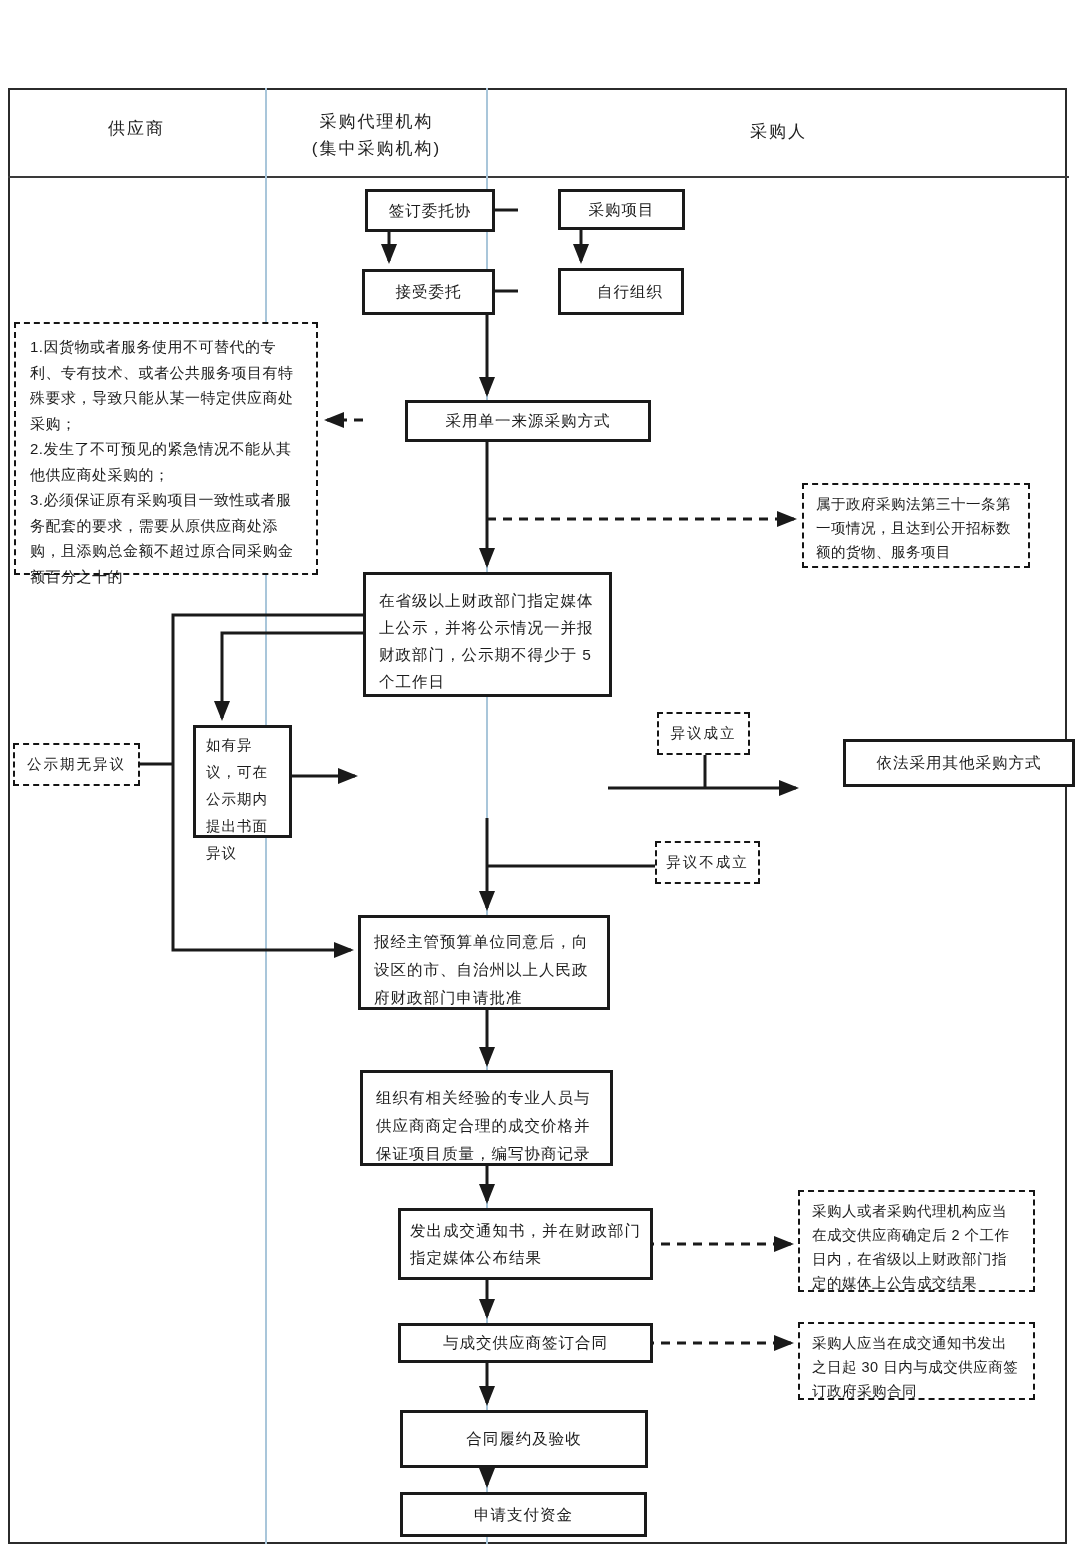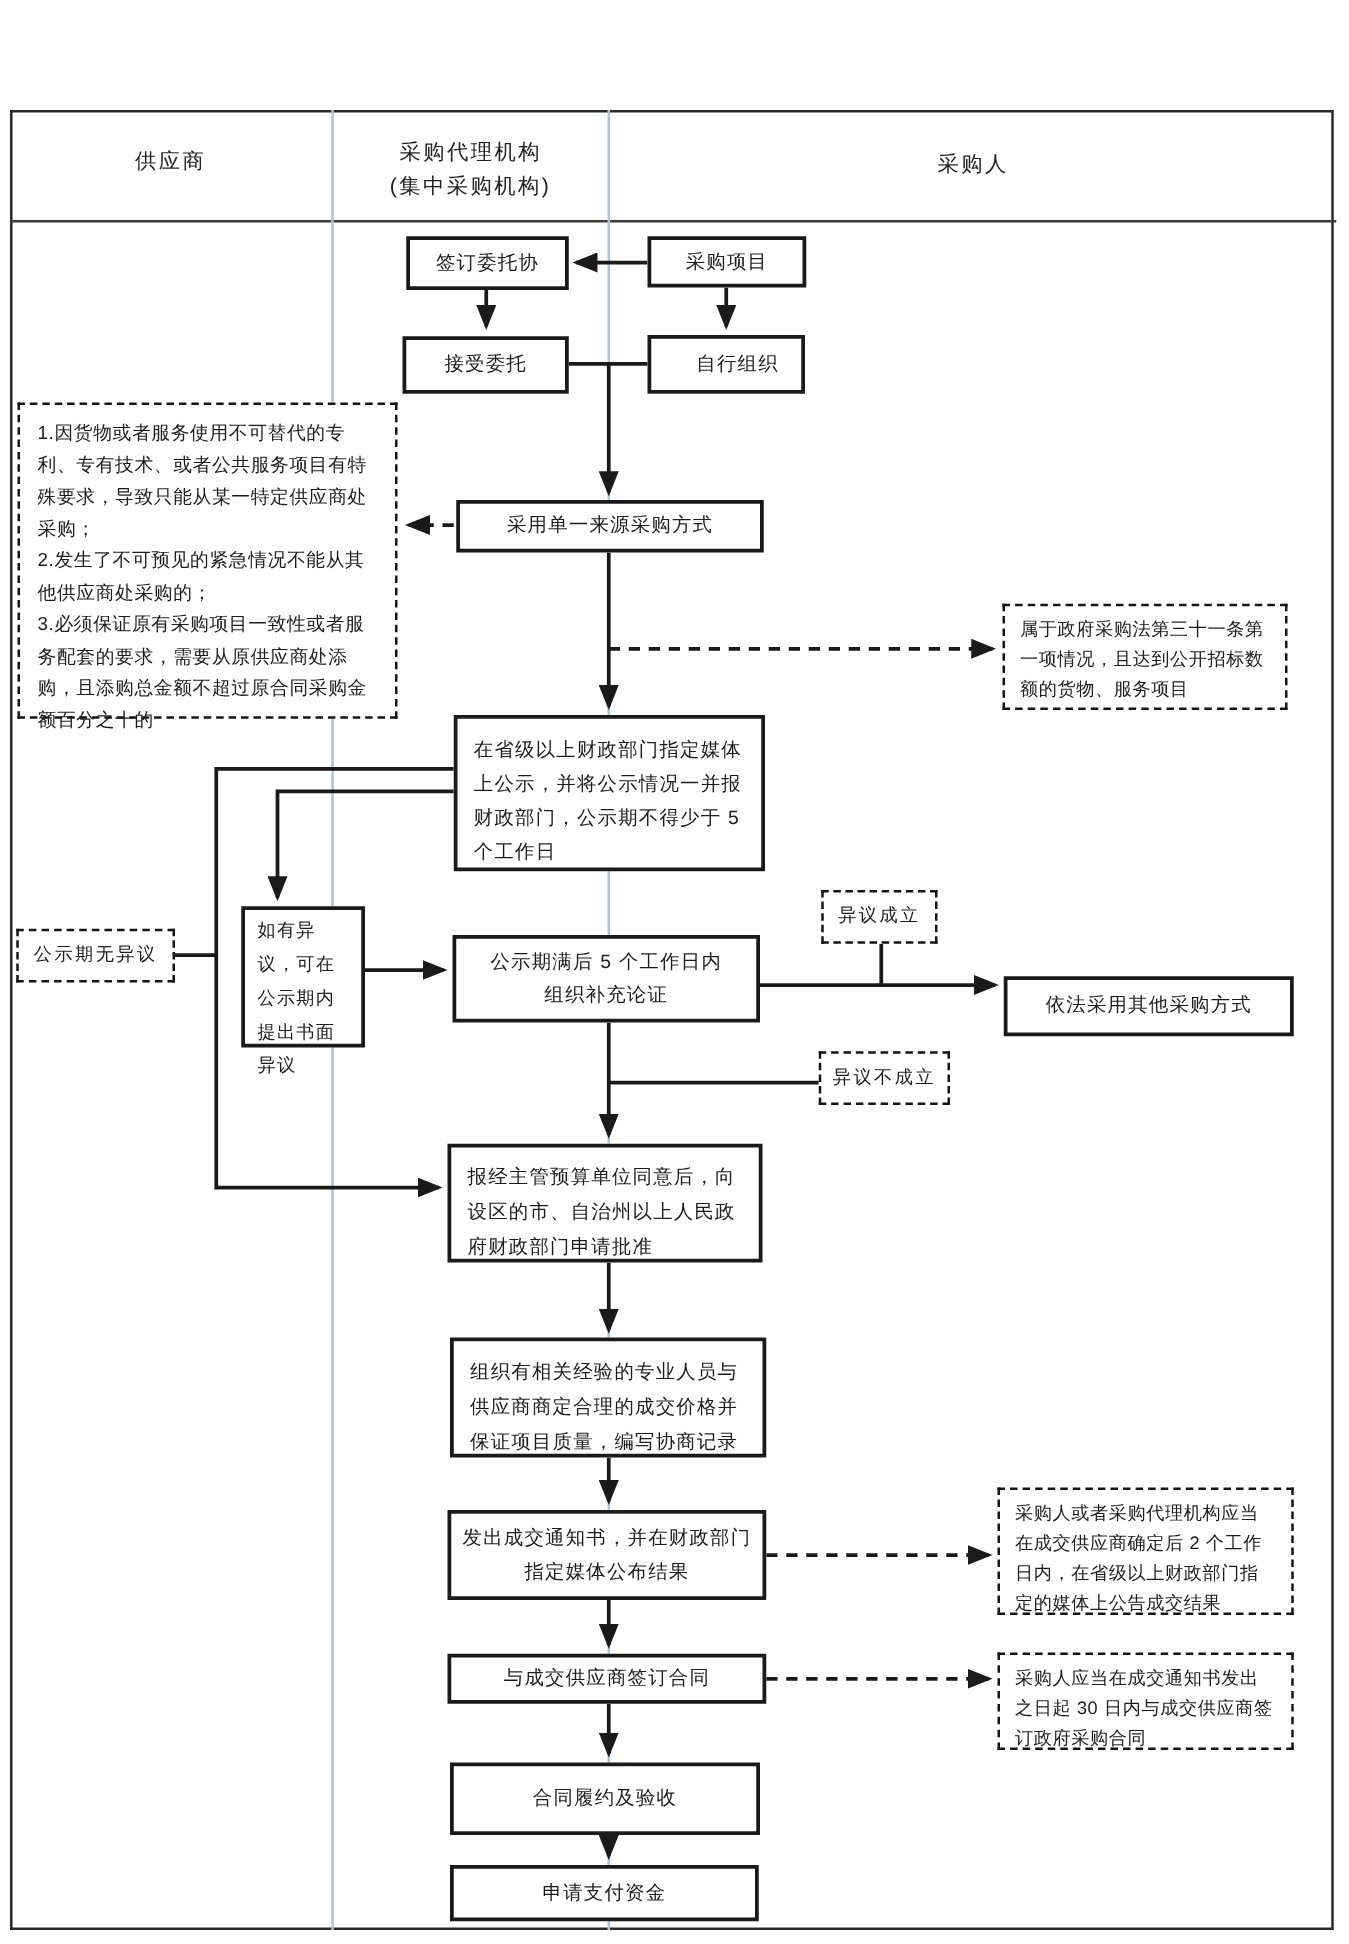--- a/index.html
+++ b/index.html
@@ -38,21 +38,21 @@
   svg.connectors path{stroke:var(--line);fill:none;}
   svg.connectors path.flow{stroke-width:3px;}
   svg.connectors path.dash{stroke-width:3px;stroke-dasharray:9 7;}
   svg.connectors marker path{fill:var(--line);stroke:none;}
 
   .box{
     position:absolute;z-index:3;box-sizing:border-box;background:#ffffff;
     border:3px solid var(--line);
     font-size:15.5px;line-height:28px;color:#1c1c1c;letter-spacing:1px;
   }
-  .box.center{display:flex;align-items:center;justify-content:center;text-align:center;}
+  .box.center{display:flex;align-items:center;justify-content:center;margin-left:40px;}
   .box.para{padding:9px 13px;text-align:left;}
   .box.pre{white-space:pre-line;}
 
   .dashed-box{
     position:absolute;z-index:3;box-sizing:border-box;background:#ffffff;
     border:2.5px dashed #151515;
     font-size:14.5px;line-height:25px;color:#1c1c1c;letter-spacing:0.5px;
   }
   .dashed-box.center{display:flex;align-items:center;justify-content:center;text-align:center;letter-spacing:2px;}
   .dashed-box.para{padding:10px 14px;text-align:left;}
@@ -107,23 +107,21 @@
     <path class="flow" d="M487 1453 V1485" marker-end="url(#ah)"></path>
   </svg>
 
   <div class="box center" style="left:325px;top:189px;width:130px;height:43px;">签订委托协</div>
   <div class="box center" style="left:518px;top:189px;width:127px;height:41px;">采购项目</div>
   <div class="box center" style="left:322px;top:269px;width:133px;height:46px;">接受委托</div>
   <div class="box center" style="left:518px;top:268px;width:126px;height:47px;padding-left:18px;">自行组织</div>
   <div class="box center" style="left:365px;top:400px;width:246px;height:42px;">采用单一来源采购方式</div>
   <div class="box para" style="left:363px;top:572px;width:249px;height:125px;line-height:27px;padding-top:12px;">在省级以上财政部门指定媒体上公示，并将公示情况一并报财政部门，公示期不得少于 5 个工作日</div>
   <div class="box para" style="left:193px;top:725px;width:99px;height:113px;font-size:14.5px;line-height:27px;padding:4px 10px;">如有异议，可在公示期内提出书面异议</div>
-  <div class="box center pre" style="left:362px;top:748px;width:246px;height:70px;line-height:27px;">公示期满后 5 个工作日内
-组织补充论证</div>
-  <div class="box center" style="left:803px;top:781px;width:232px;height:48px;">依法采用其他采购方式</div>
+  <div class="box center" style="left:803px;top:739px;width:232px;height:48px;">依法采用其他采购方式</div>
   <div class="box para" style="left:358px;top:915px;width:252px;height:95px;line-height:28px;padding-top:10px;">报经主管预算单位同意后，向设区的市、自治州以上人民政府财政部门申请批准</div>
   <div class="box para" style="left:360px;top:1070px;width:253px;height:96px;line-height:28px;padding-top:11px;">组织有相关经验的专业人员与供应商商定合理的成交价格并保证项目质量，编写协商记录</div>
   <div class="box center pre" style="left:358px;top:1208px;width:255px;height:72px;line-height:27px;">发出成交通知书，并在财政部门
 指定媒体公布结果</div>
   <div class="box center" style="left:358px;top:1323px;width:255px;height:40px;">与成交供应商签订合同</div>
   <div class="box center" style="left:360px;top:1410px;width:248px;height:58px;">合同履约及验收</div>
   <div class="box center" style="left:360px;top:1492px;width:247px;height:45px;">申请支付资金</div>
 
   <div class="dashed-box para pre" style="left:14px;top:322px;width:304px;height:253px;font-size:15px;line-height:25.5px;">1.因货物或者服务使用不可替代的专利、专有技术、或者公共服务项目有特殊要求，导致只能从某一特定供应商处采购；
 2.发生了不可预见的紧急情况不能从其他供应商处采购的；

